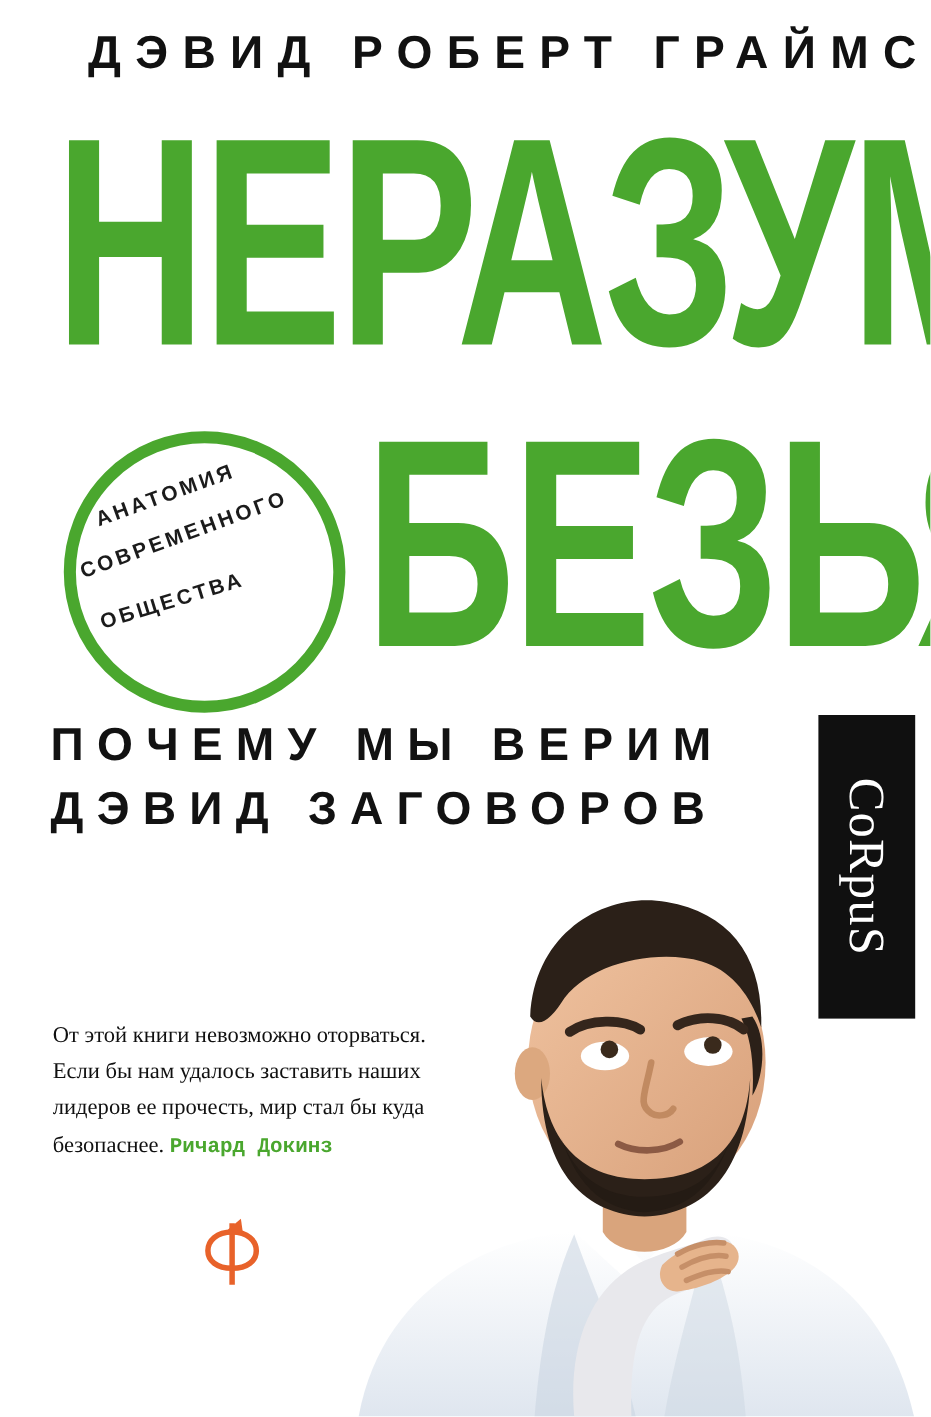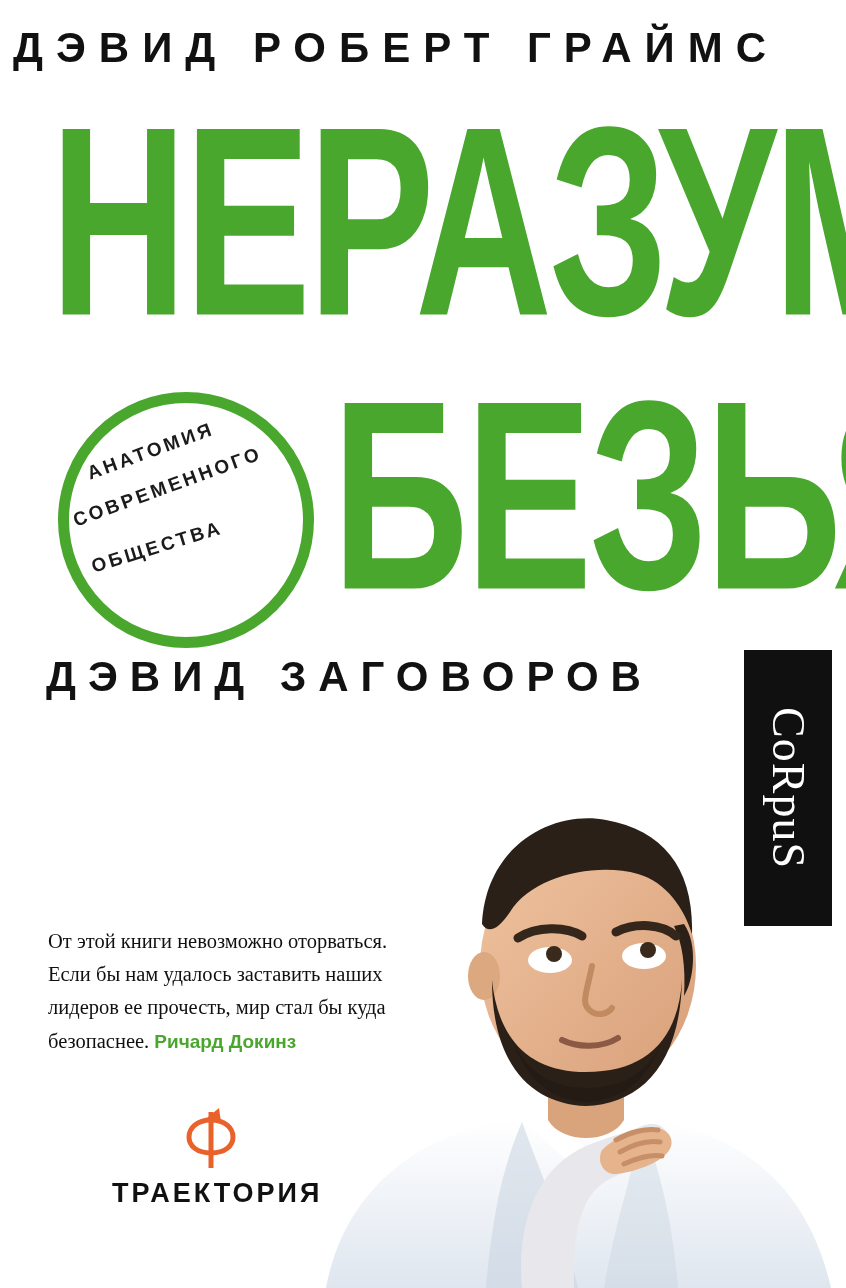--- a/index.html
+++ b/index.html
@@ -17,21 +17,21 @@
     overflow: hidden;
     background: #ffffff;
   }
 
   
   .author {
     position: absolute;
     top: 24px;
     left: 0;
     width: 846px;
-    text-align: left;
+    text-align: right;
     font-family: "Liberation Sans", sans-serif;
     font-weight: bold;
     font-size: 42px;
     letter-spacing: 13px;
     color: #111111;
     text-indent: 13px;
     white-space: nowrap;
   }
 
   
@@ -128,21 +128,21 @@
     position: absolute;
     left: 48px;
     top: 925px;
     width: 380px;
     font-family: "Liberation Serif", serif;
     font-size: 20.5px;
     line-height: 1.62;
     color: #101010;
   }
   .blurb-author {
-    font-family: Liberation Sans, sans-serif;
+    font-family: Liberation Mono, monospace;
     font-weight: bold;
     font-size: 19px;
     color: #4aa72e;
   }
 
   
   .publisher {
     position: absolute;
     left: 112px;
     top: 1106px;
@@ -185,41 +185,41 @@
 
   <div class="title-line title-1">НЕРАЗУМНАЯ</div>
   <div class="title-line title-2">БЕЗЬЯНА</div>
 
   <div class="stamp"></div>
   <div class="stamp-text stamp-l1">АНАТОМИЯ</div>
   <div class="stamp-text stamp-l2">СОВРЕМЕННОГО</div>
   <div class="stamp-text stamp-l3">ОБЩЕСТВА</div>
 
   <div class="subtitle">
+    <div class="subtitle-line">ПОЧЕМУ МЫ ВЕРИМ</div>
     <div class="subtitle-line">ДЭВИД ЗАГОВОРОВ</div>
   </div>
 
   <div class="corpus">
     <div class="corpus-text">CoRpuS</div>
   </div>
 
   <div class="blurb">
     <span>От этой книги невозможно оторваться. Если бы нам удалось заставить наших лидеров ее прочесть, мир стал бы куда безопаснее. </span><span class="blurb-author">Ричард Докинз</span>
   </div>
 
   <div class="publisher">
     <div class="publisher-mark">
       <svg width="70" height="66" viewBox="0 0 70 66" xmlns="http://www.w3.org/2000/svg">
         <path d="M34 6 L34 62" stroke="#e8622a" stroke-width="5" fill="none"></path>
         <path d="M34 14 C20 14 12 22 12 31 C12 40 20 47 34 47" stroke="#e8622a" stroke-width="5" fill="none"></path>
         <path d="M34 14 C48 14 56 22 56 31 C56 40 48 47 34 47" stroke="#e8622a" stroke-width="5" fill="none"></path>
         <path d="M30 12 L42 2 L44 16 Z" fill="#e8622a"></path>
       </svg>
     </div>
-    <div class="publisher-name">ТРАЕКТОРИЯ</div>
   </div>
 
   <div class="photo">
     <svg width="560" height="540" viewBox="0 0 560 540" xmlns="http://www.w3.org/2000/svg">
       <defs>
         <linearGradient id="shirt" x1="0" y1="0" x2="0" y2="1">
           <stop offset="0%" stop-color="#ffffff"></stop>
           <stop offset="100%" stop-color="#dfe6ef"></stop>
         </linearGradient>
         <linearGradient id="skin" x1="0" y1="0" x2="1" y2="1">

